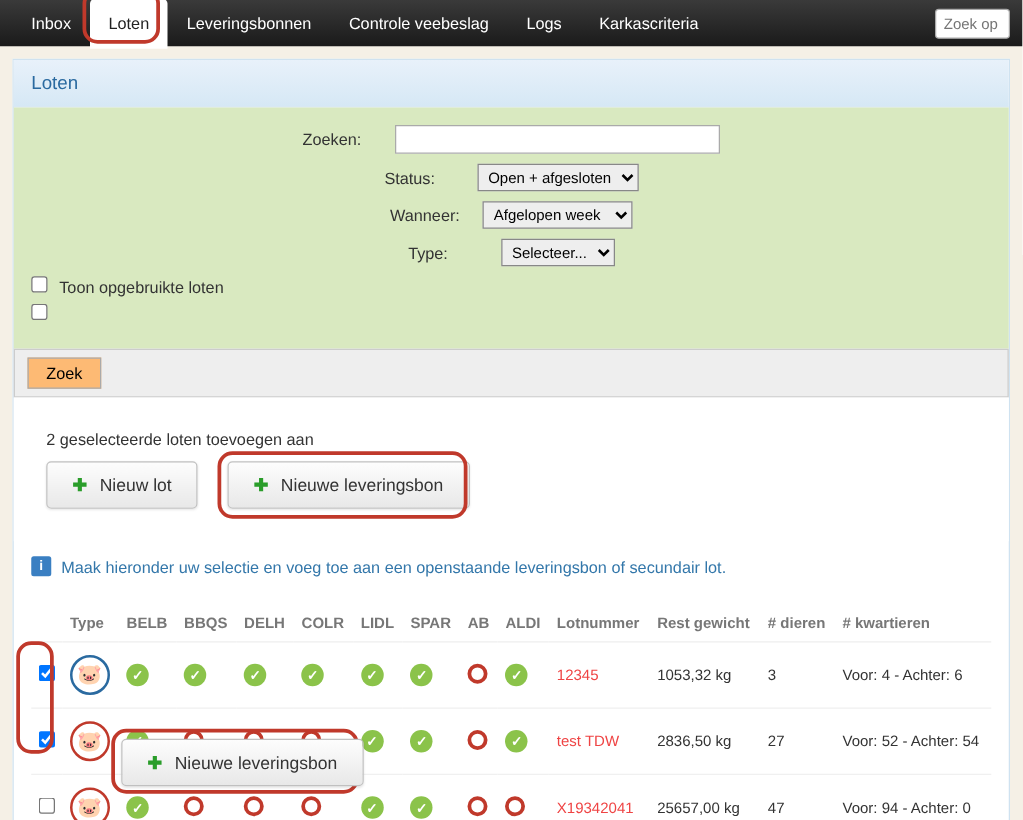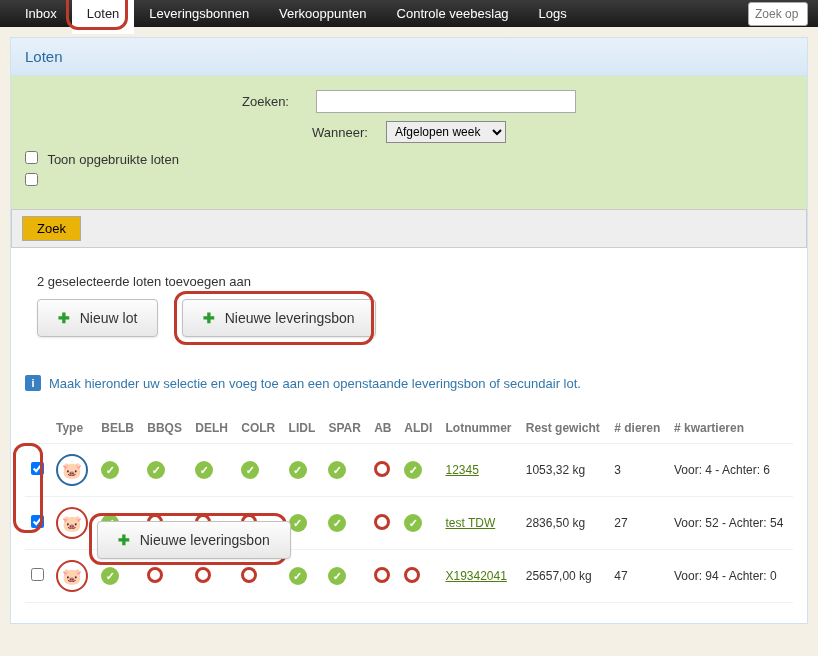--- a/index.html
+++ b/index.html
@@ -1,82 +1,90 @@
 <!DOCTYPE html>
 <html><head>
 <meta charset="utf-8">
 <style>
 * { box-sizing: border-box; margin: 0; padding: 0; }
 body { font-family: Arial, Helvetica, sans-serif; font-size: 13px; background: #f5f0e6; color: #333; width: 818px; }
-.topbar { background: linear-gradient(#3a3a3a, #1a1a1a); display: flex; align-items: center; padding: 0 10px; height: 27px; }
+.topbar { background: linear-gradient(#3a3a3a, #1a1a1a); display: flex; align-items: center; padding: 0 10px; height: 37px; }
 .topbar .tab { color: #fff; padding: 0 15px; height: 40px; line-height: 40px; cursor: pointer; font-size: 13px; }
 .topbar .tab.active { background: #fff; color: #222; border-radius: 4px 4px 0 0; }
 .topbar .search { margin-left: auto; }
 .topbar .search input { padding: 4px 6px; font-size: 12px; border: 1px solid #aaa; border-radius: 3px; width: 60px; }
 .page { background: #fff; margin: 10px; border: 1px solid #cfe2f0; }
 .page-header { background: linear-gradient(#e8f1fa, #d6e8f5); color: #2a6aa0; padding: 10px 14px; font-size: 15px; border-bottom: 1px solid #cfe2f0; }
 .filters { background: #d9e9c0; padding: 14px; }
 .filters .row { display: flex; align-items: center; margin-bottom: 8px; justify-content: center; }
 .filters label { width: 74px; display: inline-block; }
 .filters input[type=text] { width: 260px; padding: 3px 5px; border: 1px solid #aaa; }
 .filters select { padding: 2px 4px; border: 1px solid #888; background: #eee; font-size: 12px; }
 .filters .check-row { margin: 6px 0; }
 .filters .check-row input { margin-right: 6px; }
 .zoek-wrap { background: #eee; border: 1px solid #ccc; padding: 6px 10px; }
-.zoek-wrap button { padding: 4px 14px; background: #eab308; border: 1px solid #aaa; cursor: pointer; font-size: 13px; }
+.zoek-wrap button { padding: 4px 14px; background: #fdba74; border: 1px solid #aaa; cursor: pointer; font-size: 13px; }
 .actions { padding: 26px; background: #fff; }
 .actions .hint { margin-bottom: 10px; font-size: 13px; }
 .btn { display: inline-flex; align-items: center; background: linear-gradient(#fdfdfd, #e8e8e8); border: 1px solid #c0c0c0; border-radius: 4px; padding: 10px 20px; margin-right: 20px; cursor: pointer; font-size: 14px; color: #333; box-shadow: 0 1px 2px rgba(0,0,0,0.1); }
 .btn .plus { color: #2a9d2a; font-weight: bold; margin-right: 10px; font-size: 14px; }
 .infobar { padding: 12px 14px; display: flex; align-items: center; color: #3377aa; }
 .infobar .info-icon { width: 16px; height: 16px; background: #3a7fc2; color: #fff; display: inline-flex; align-items: center; justify-content: center; font-weight: bold; font-size: 11px; border-radius: 2px; margin-right: 8px; }
 .grid { padding: 10px 14px 20px; position: relative; }
 table { width: 100%; border-collapse: collapse; }
 th { text-align: left; color: #777; font-weight: bold; padding: 8px 6px; font-size: 12px; border-bottom: 1px solid #eee; }
 td { padding: 10px 6px; vertical-align: middle; font-size: 12px; }
 tbody tr { border-bottom: 1px solid #f0f0f0; }
 .type-icon { width: 32px; height: 32px; border: 2px solid #2a6aa0; border-radius: 50%; display: flex; align-items: center; justify-content: center; color: #2a6aa0; font-size: 16px; }
 .type-icon.red { border-color: #c0392b; color: #c0392b; }
 .status-dot { width: 18px; height: 18px; border-radius: 50%; display: inline-flex; align-items: center; justify-content: center; }
 .status-dot.green { background: #8bc34a; }
 .status-dot.green::after { content: "✓"; color: #fff; font-size: 11px; font-weight: bold; }
 .status-dot.red { border: 3px solid #c0392b; background: #fff; width: 16px; height: 16px; }
-.lot-link { color: #4d7c0f; text-decoration: underline; cursor: pointer; }
+.lot-link { color: #ef4444; cursor: pointer; }
 .red-annot { position: absolute; border: 3px solid #c0392b; border-radius: 12px; pointer-events: none; }
 .popup-btn { position: absolute; left: 86px; top: 118px; z-index: 10; }
 </style>
 </head>
 <body>
 
 <div class="topbar">
   <div class="tab">Inbox</div>
   <div style="position:relative">
     <div class="tab active">Loten</div>
     <div class="red-annot" style="left:-6px;top:-8px;width:62px;height:44px"></div>
   </div>
   <div class="tab">Leveringsbonnen</div>
-  <div class="tab">Verkooppunten</div>
   <div class="tab">Controle veebeslag</div>
   <div class="tab">Logs</div>
+  <div class="tab">Karkascriteria</div>
   <div class="search">
     <input type="text" placeholder="Zoek op o" style="">
   </div>
 </div>
 
 <div class="page">
   <div class="page-header">Loten</div>
 
   <div class="filters">
     <div class="row">
       <label>Zoeken:</label>
       <input type="text" style="">
     </div>
     <div class="row">
+      <label>Status:</label>
+      <select><option>Open + afgesloten</option></select>
+    </div>
+    <div class="row">
       <label>Wanneer:</label>
       <select style="width:120px"><option>Afgelopen week</option></select>
+    </div>
+    <div class="row">
+      <label>Type:</label>
+      <select><option>Selecteer...</option></select>
     </div>
     <div class="check-row">
       <input type="checkbox" style="">
       <span>Toon opgebruikte loten</span>
     </div>
     <div class="check-row">
       <input type="checkbox" style="">
     </div>
   </div>
 

